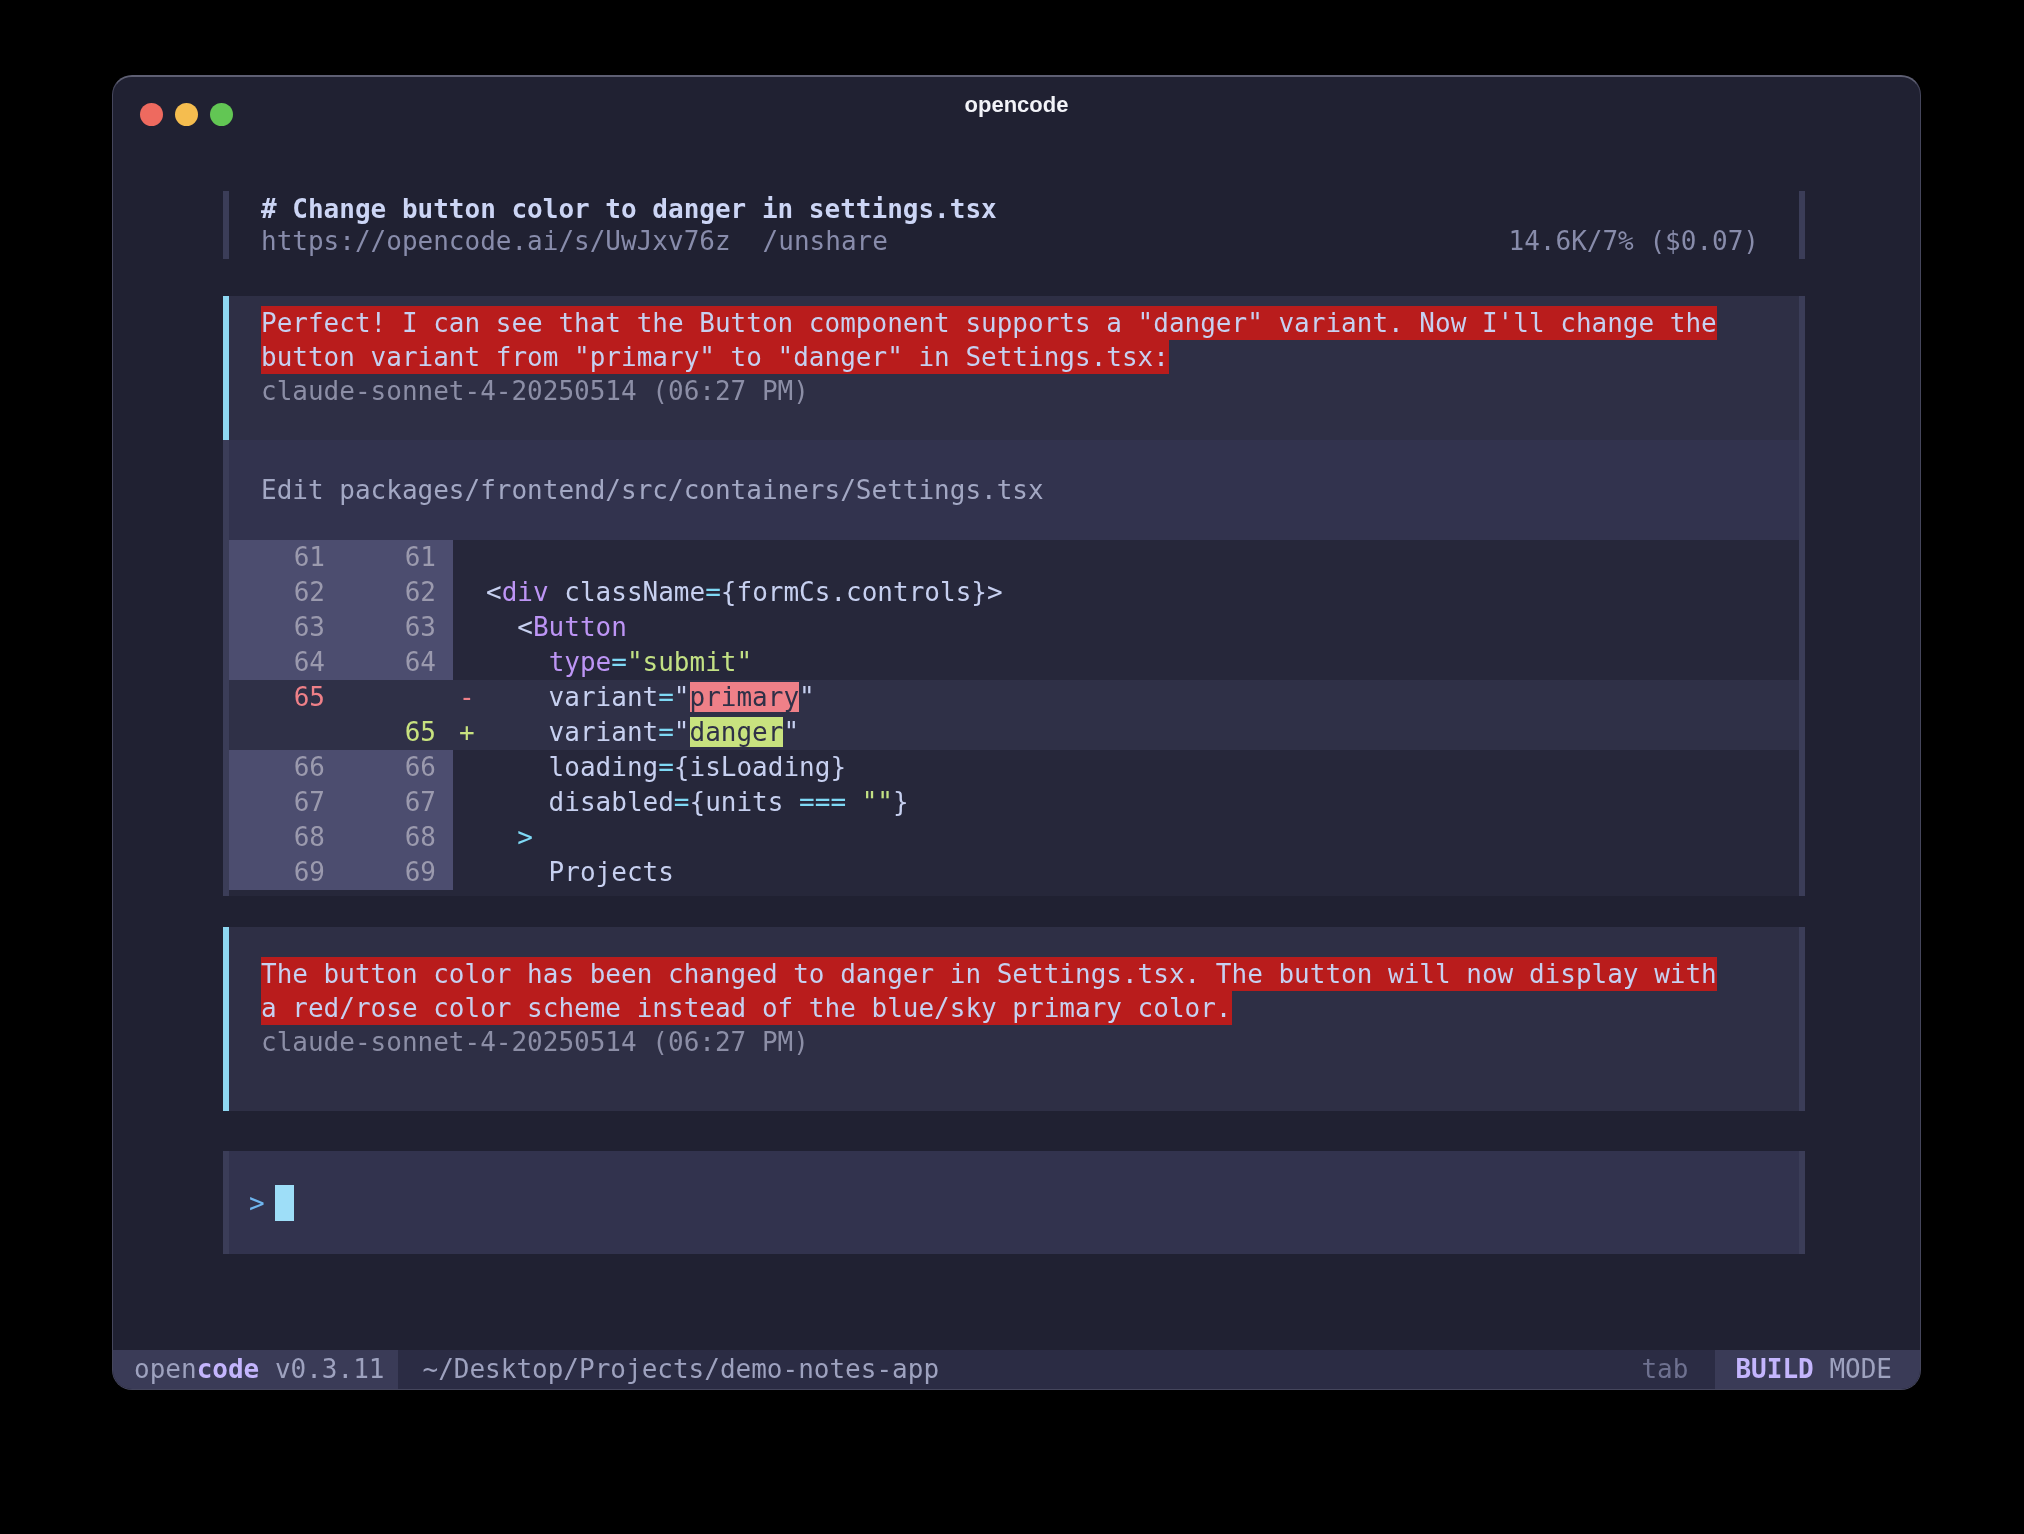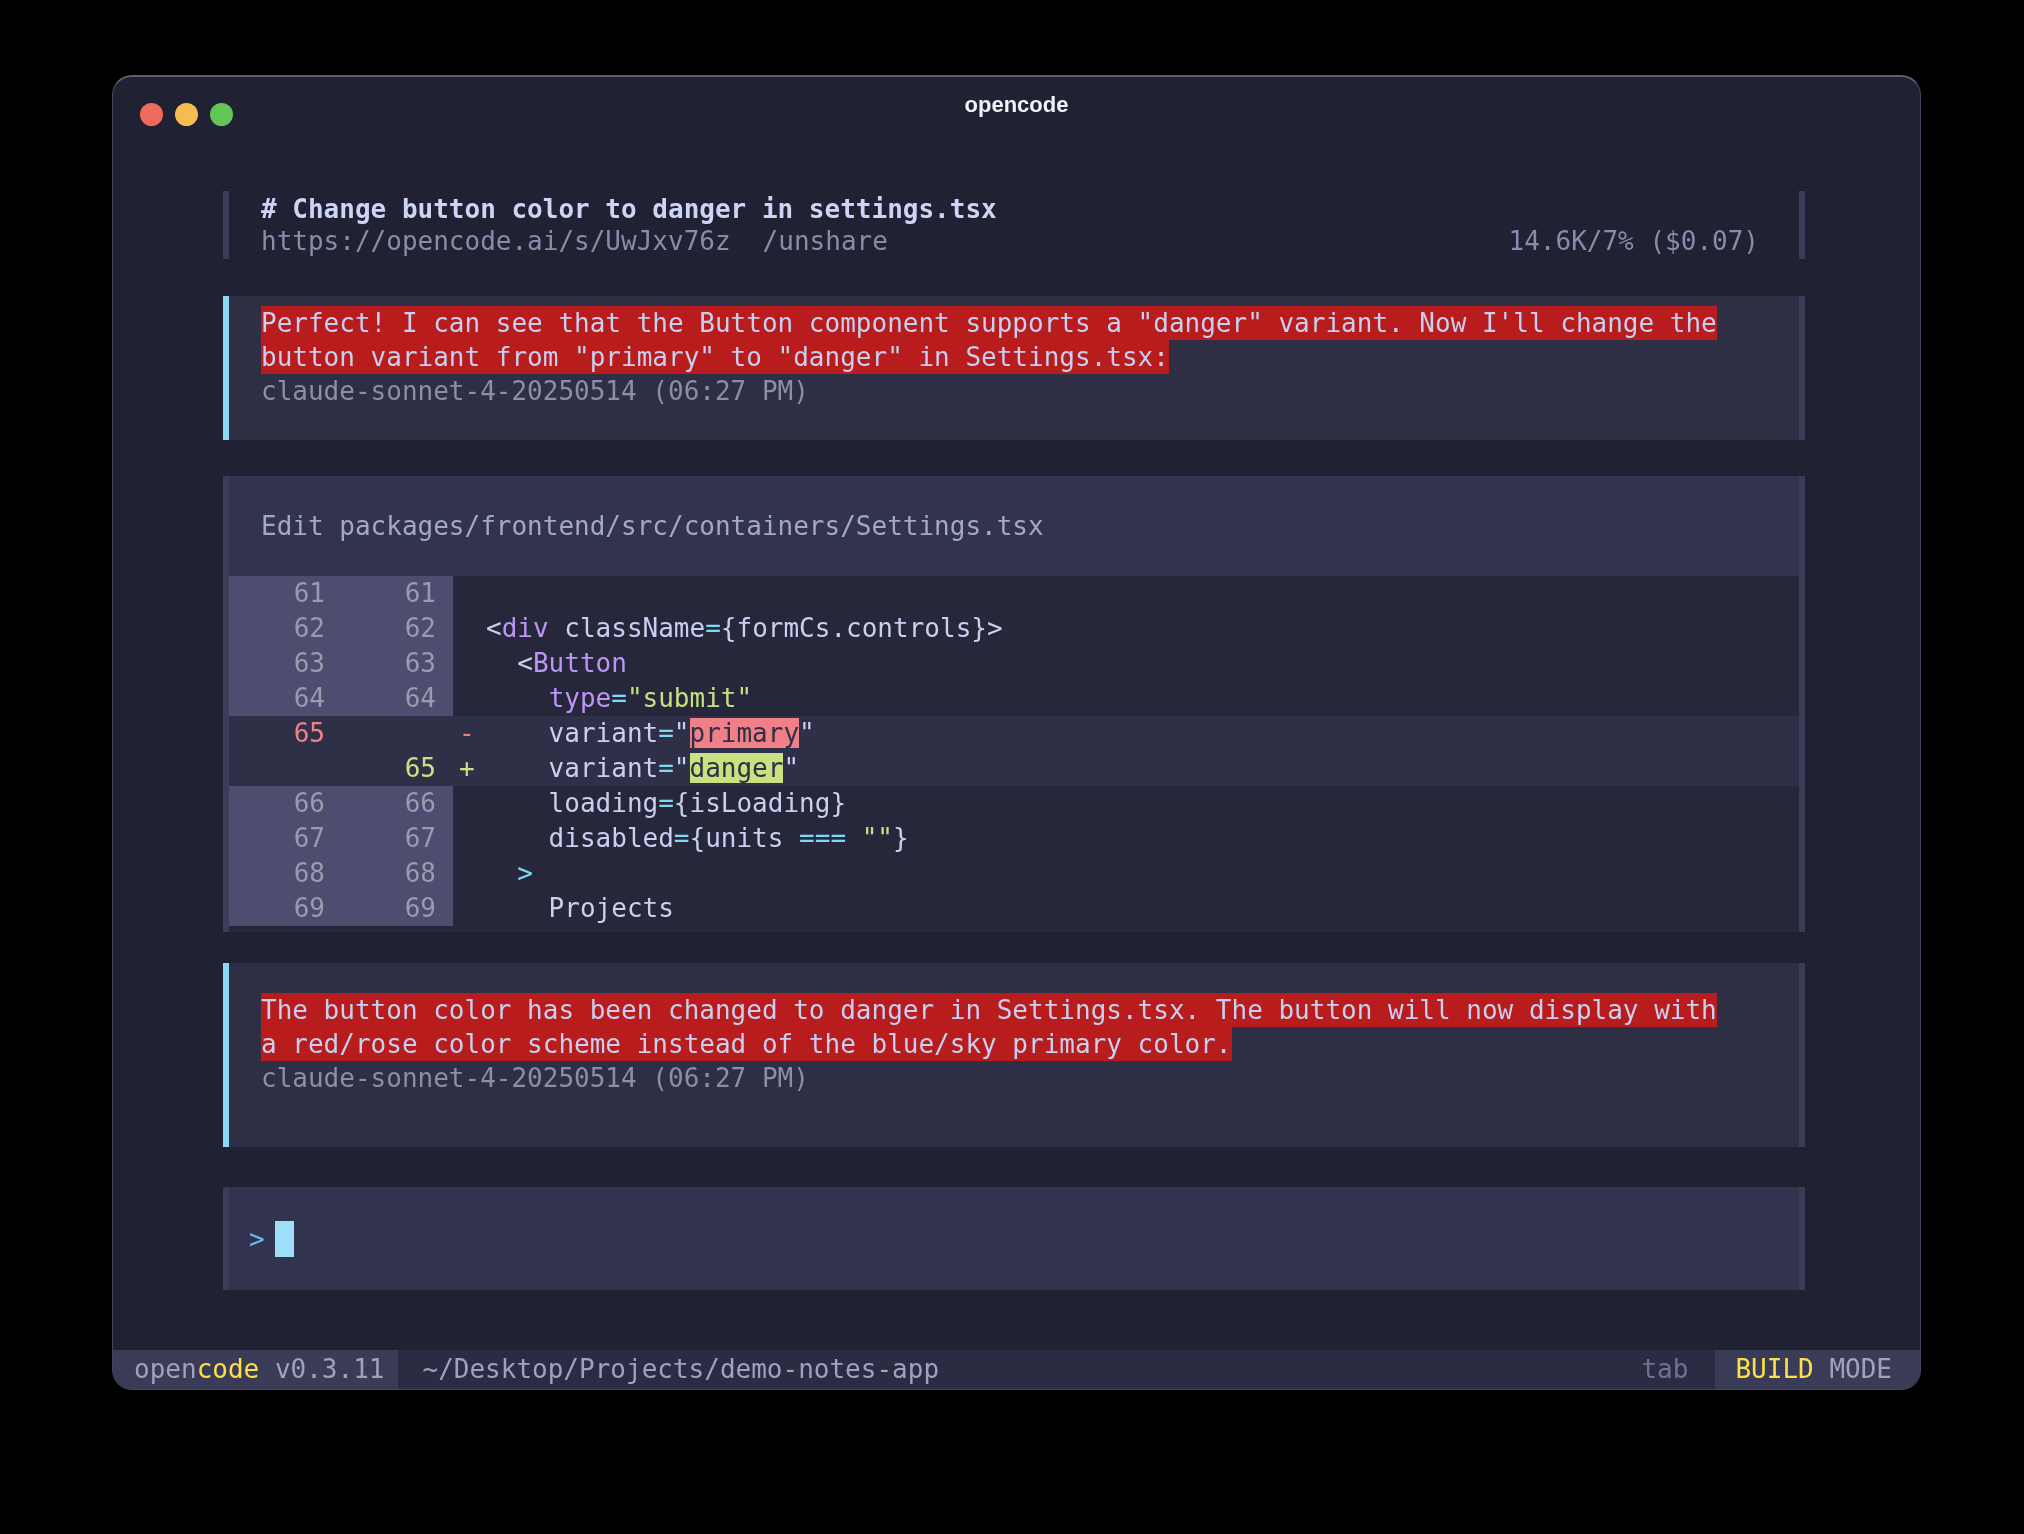--- a/index.html
+++ b/index.html
@@ -88,21 +88,21 @@
   .hint-model{color:#d6dbf2;margin-left:16px;}
   
   .statusbar{
     position:absolute;left:0;right:0;bottom:0;height:39px;background:#2b2c44;
     display:flex;align-items:stretch;font-size:26px;line-height:39px;
   }
   .chip{background:#3a3b57;}
   .chip.left{padding:0 14px 0 21px;}
   .chip.right{padding:0 28px 16px 20px;margin-left:27px;}
   .sb-dim{color:#9ea2bf;}
-  .sb-bold{color:#fde047;font-weight:normal;}
+  .sb-bold{color:#c4b5fd;font-weight:bold;}
   .sb-path{color:#9ea2bf;margin-left:24px;}
   .sb-spacer{flex:1;}
   .sb-tab{color:#6e7190;}
 </style>
 </head>
 <body>
 
 <div class="window">
 
   <div class="titlebar">
@@ -125,21 +125,21 @@
       </div>
       <span class="hdr-stats">14.6K/7% ($0.07)</span>
     </div>
 
     <div class="block msg" style="margin-top:37px;">
       <div><span class="band">Perfect! I can see that the Button component supports a "danger" variant. Now I'll change the</span></div>
       <div><span class="band">button variant from "primary" to "danger" in Settings.tsx:</span></div>
       <div class="meta">claude-sonnet-4-20250514 (06:27 PM)</div>
     </div>
 
-    <div class="block edit" style="margin-top:36px;">
+    <div class="block edit" style="">
       <div class="edit-hd">
         <span>Edit packages/frontend/src/containers/Settings.tsx</span>
       </div>
       <div>
           <div class="drow ctx">
             <span class="num old">61</span>
             <span class="num new">61</span>
             <span class="marker ctx"></span>
             <span class="codeline"></span>
           </div>

